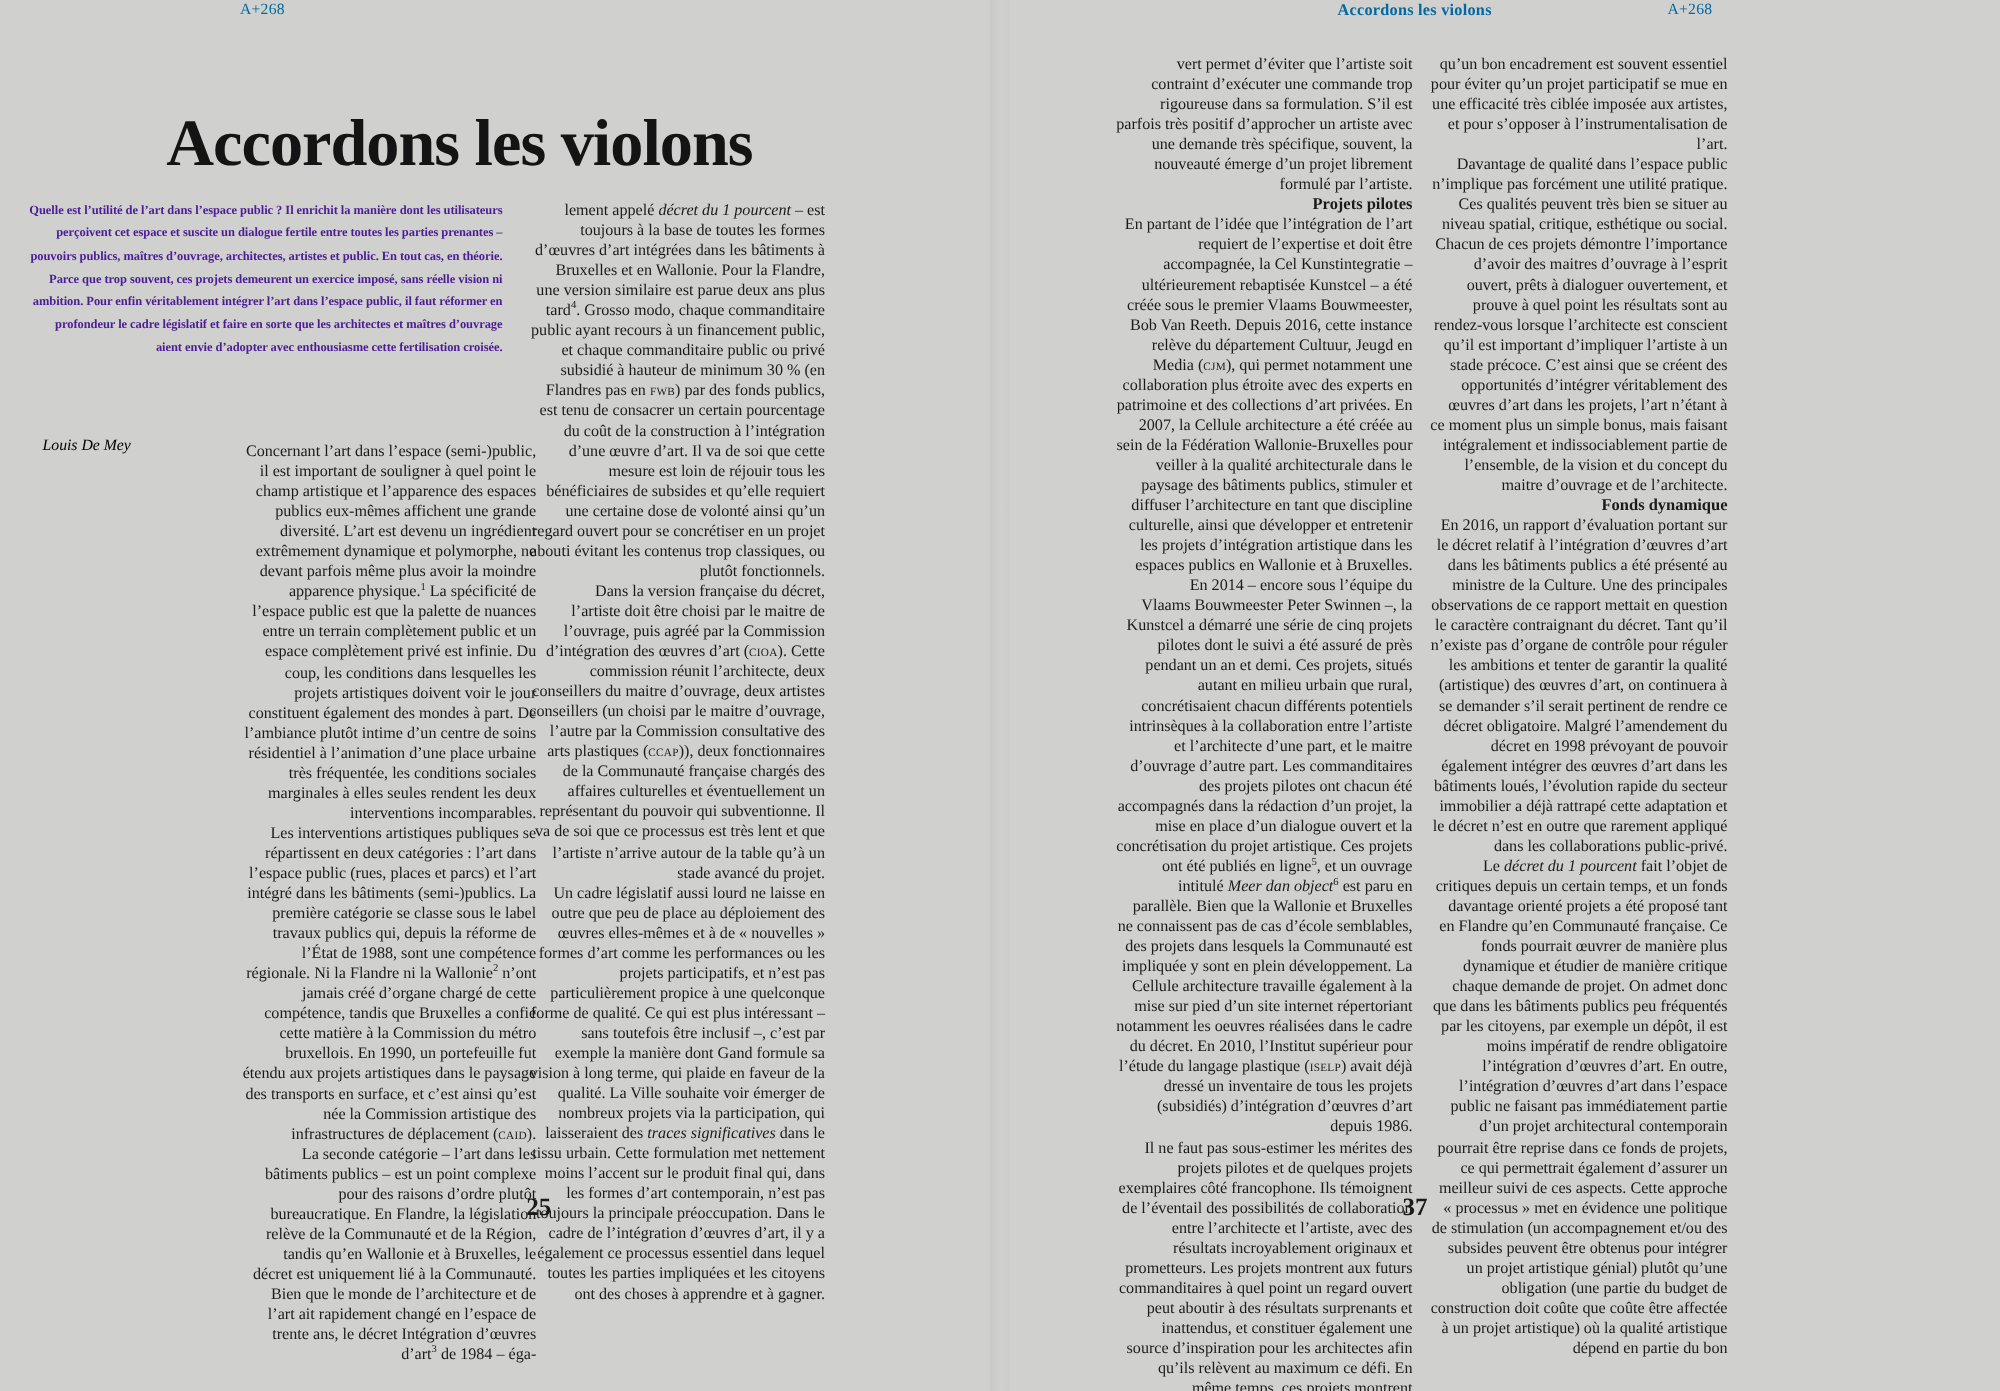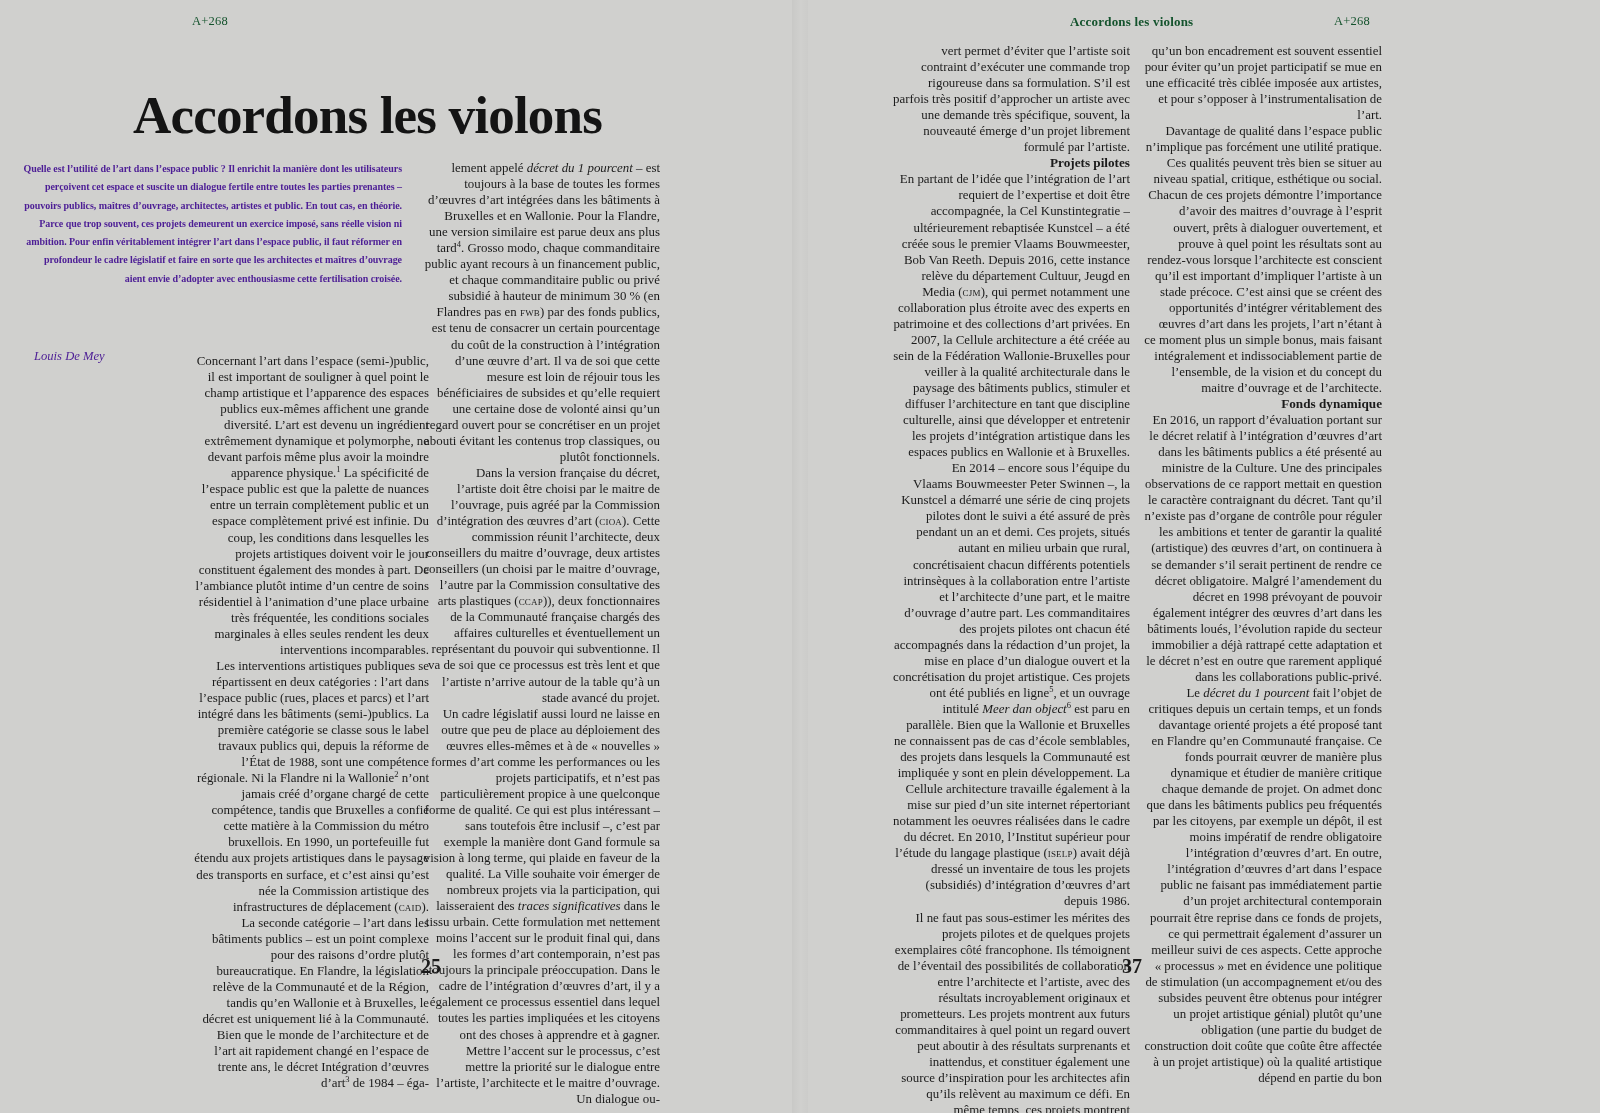--- a/index.html
+++ b/index.html
@@ -25,24 +25,24 @@
     top: 0;
     height: 1113px;
     background: #d0d0ce;
   }
   .page-left  { left: 0;   width: 800px; }
   .page-right { left: 800px; width: 800px; }
 
   
   .runhead {
     position: absolute;
-    top: 14px;
+    top: 0;
     font-size: 12.5px;
     letter-spacing: 0.2px;
-    color: #14532d;
+    color: #0369a1;
   }
   .runhead-folio-left  { left: 192px; }
   .runhead-title-right { left: 1070px; font-weight: bold; font-size: 13px; }
   .runhead-folio-right { left: 1334px; }
 
   
   .headline {
     position: absolute;
     left: 133px;
     top: 50px;
@@ -68,21 +68,21 @@
     color: #4c1d95;
   }
 
   
   .byline {
     position: absolute;
     left: 34px;
     top: 349px;
     font-style: italic;
     font-size: 12.6px;
-    color: #4c1d95;
+    color: #000000;
   }
 
   
   .col {
     position: absolute;
     font-size: 12.9px;
     line-height: 16.05px;
     text-align: justify;
     text-justify: inter-word;
     hyphens: manual;
@@ -162,21 +162,20 @@
   <div class="col col-1">
     <p class="noindent"><span>Concernant l’art dans l’espace (semi-)public, il est important de souligner à quel point le champ artistique et l’apparence des espaces publics eux-mêmes affichent une grande diversité. L’art est devenu un ingrédient extrêmement dynamique et polymorphe, ne devant parfois même plus avoir la moindre apparence physique.<sup>1</sup> La spécificité de l’espace public est que la palette de nuances entre un terrain complètement public et un espace complètement privé est infinie. Du coup, les conditions dans lesquelles les projets artistiques doivent voir le jour constituent également des mondes à part. De l’ambiance plutôt intime d’un centre de soins résidentiel à l’animation d’une place urbaine très fréquentée, les conditions sociales marginales à elles seules rendent les deux interventions incomparables.</span></p>
     <p><span>Les interventions artistiques publiques se répartissent en deux catégories : l’art dans l’espace public (rues, places et parcs) et l’art intégré dans les bâtiments (semi-)publics. La première catégorie se classe sous le label travaux publics qui, depuis la réforme de l’État de 1988, sont une compétence régionale. Ni la Flandre ni la Wallonie<sup>2</sup> n’ont jamais créé d’organe chargé de cette compétence, tandis que Bruxelles a confié cette matière à la Commission du métro bruxellois. En 1990, un portefeuille fut étendu aux projets artistiques dans le paysage des transports en surface, et c’est ainsi qu’est née la Commission artistique des infrastructures de déplacement (<span class="sc">caid</span>).</span></p>
     <p><span>La seconde catégorie – l’art dans les bâtiments publics – est un point complexe pour des raisons d’ordre plutôt bureaucratique. En Flandre, la législation relève de la Communauté et de la Région, tandis qu’en Wallonie et à Bruxelles, le décret est uniquement lié à la Communauté. Bien que le monde de l’architecture et de l’art ait rapidement changé en l’espace de trente ans, le décret Intégration d’œuvres d’art<sup>3</sup> de 1984 – éga-</span></p>
   </div>
 
   <div class="col col-2">
     <p class="noindent"><span>lement appelé <i class="it">décret du 1 pourcent</i> – est toujours à la base de toutes les formes d’œuvres d’art intégrées dans les bâtiments à Bruxelles et en Wallonie. Pour la Flandre, une version similaire est parue deux ans plus tard<sup>4</sup>. Grosso modo, chaque commanditaire public ayant recours à un financement public, et chaque commanditaire public ou privé subsidié à hauteur de minimum 30 % (en Flandres pas en <span class="sc">fwb</span>) par des fonds publics, est tenu de consacrer un certain pourcentage du coût de la construction à l’intégration d’une œuvre d’art. Il va de soi que cette mesure est loin de réjouir tous les bénéficiaires de subsides et qu’elle requiert une certaine dose de volonté ainsi qu’un regard ouvert pour se concrétiser en un projet abouti évitant les contenus trop classiques, ou plutôt fonctionnels.</span></p>
     <p><span>Dans la version française du décret, l’artiste doit être choisi par le maitre de l’ouvrage, puis agréé par la Commission d’intégration des œuvres d’art (<span class="sc">cioa</span>). Cette commission réunit l’architecte, deux conseillers du maitre d’ouvrage, deux artistes conseillers (un choisi par le maitre d’ouvrage, l’autre par la Commission consultative des arts plastiques (<span class="sc">ccap</span>)), deux fonctionnaires de la Communauté française chargés des affaires culturelles et éventuellement un représentant du pouvoir qui subventionne. Il va de soi que ce processus est très lent et que l’artiste n’arrive autour de la table qu’à un stade avancé du projet.</span></p>
     <p><span>Un cadre législatif aussi lourd ne laisse en outre que peu de place au déploiement des œuvres elles-mêmes et à de « nouvelles » formes d’art comme les performances ou les projets participatifs, et n’est pas particulièrement propice à une quelconque forme de qualité. Ce qui est plus intéressant – sans toutefois être inclusif –, c’est par exemple la manière dont Gand formule sa vision à long terme, qui plaide en faveur de la qualité. La Ville souhaite voir émerger de nombreux projets via la participation, qui laisseraient des <i class="it">traces significatives</i> dans le tissu urbain. Cette formulation met nettement moins l’accent sur le produit final qui, dans les formes d’art contemporain, n’est pas toujours la principale préoccupation. Dans le cadre de l’intégration d’œuvres d’art, il y a également ce processus essentiel dans lequel toutes les parties impliquées et les citoyens ont des choses à apprendre et à gagner.</span></p>
-    <p><span>Mettre l’accent sur le processus, c’est mettre la priorité sur le dialogue entre l’artiste, l’architecte et le maitre d’ouvrage. Un dialogue ou-</span></p>
   </div>
 
   <div class="col col-3">
     <p class="noindent"><span>vert permet d’éviter que l’artiste soit contraint d’exécuter une commande trop rigoureuse dans sa formulation. S’il est parfois très positif d’approcher un artiste avec une demande très spécifique, souvent, la nouveauté émerge d’un projet librement formulé par l’artiste.</span></p>
     <p class="subhead">Projets pilotes</p>
     <p class="noindent"><span>En partant de l’idée que l’intégration de l’art requiert de l’expertise et doit être accompagnée, la Cel Kunstintegratie – ultérieurement rebaptisée Kunstcel – a été créée sous le premier Vlaams Bouwmeester, Bob Van Reeth. Depuis 2016, cette instance relève du département Cultuur, Jeugd en Media (<span class="sc">cjm</span>), qui permet notamment une collaboration plus étroite avec des experts en patrimoine et des collections d’art privées. En 2007, la Cellule architecture a été créée au sein de la Fédération Wallonie-Bruxelles pour veiller à la qualité architecturale dans le paysage des bâtiments publics, stimuler et diffuser l’architecture en tant que discipline culturelle, ainsi que développer et entretenir les projets d’intégration artistique dans les espaces publics en Wallonie et à Bruxelles.</span></p>
     <p><span>En 2014 – encore sous l’équipe du Vlaams Bouwmeester Peter Swinnen –, la Kunstcel a démarré une série de cinq projets pilotes dont le suivi a été assuré de près pendant un an et demi. Ces projets, situés autant en milieu urbain que rural, concrétisaient chacun différents potentiels intrinsèques à la collaboration entre l’artiste et l’architecte d’une part, et le maitre d’ouvrage d’autre part. Les commanditaires des projets pilotes ont chacun été accompagnés dans la rédaction d’un projet, la mise en place d’un dialogue ouvert et la concrétisation du projet artistique. Ces projets ont été publiés en ligne<sup>5</sup>, et un ouvrage intitulé <i class="it">Meer dan object</i><sup>6</sup> est paru en parallèle. Bien que la Wallonie et Bruxelles ne connaissent pas de cas d’école semblables, des projets dans lesquels la Communauté est impliquée y sont en plein développement. La Cellule architecture travaille également à la mise sur pied d’un site internet répertoriant notamment les oeuvres réalisées dans le cadre du décret. En 2010, l’Institut supérieur pour l’étude du langage plastique (<span class="sc">iselp</span>) avait déjà dressé un inventaire de tous les projets (subsidiés) d’intégration d’œuvres d’art depuis 1986.</span></p>
     <p><span>Il ne faut pas sous-estimer les mérites des projets pilotes et de quelques projets exemplaires côté francophone. Ils témoignent de l’éventail des possibilités de collaboration entre l’architecte et l’artiste, avec des résultats incroyablement originaux et prometteurs. Les projets montrent aux futurs commanditaires à quel point un regard ouvert peut aboutir à des résultats surprenants et inattendus, et constituer également une source d’inspiration pour les architectes afin qu’ils relèvent au maximum ce défi. En même temps, ces projets montrent</span></p>
   </div>
 

